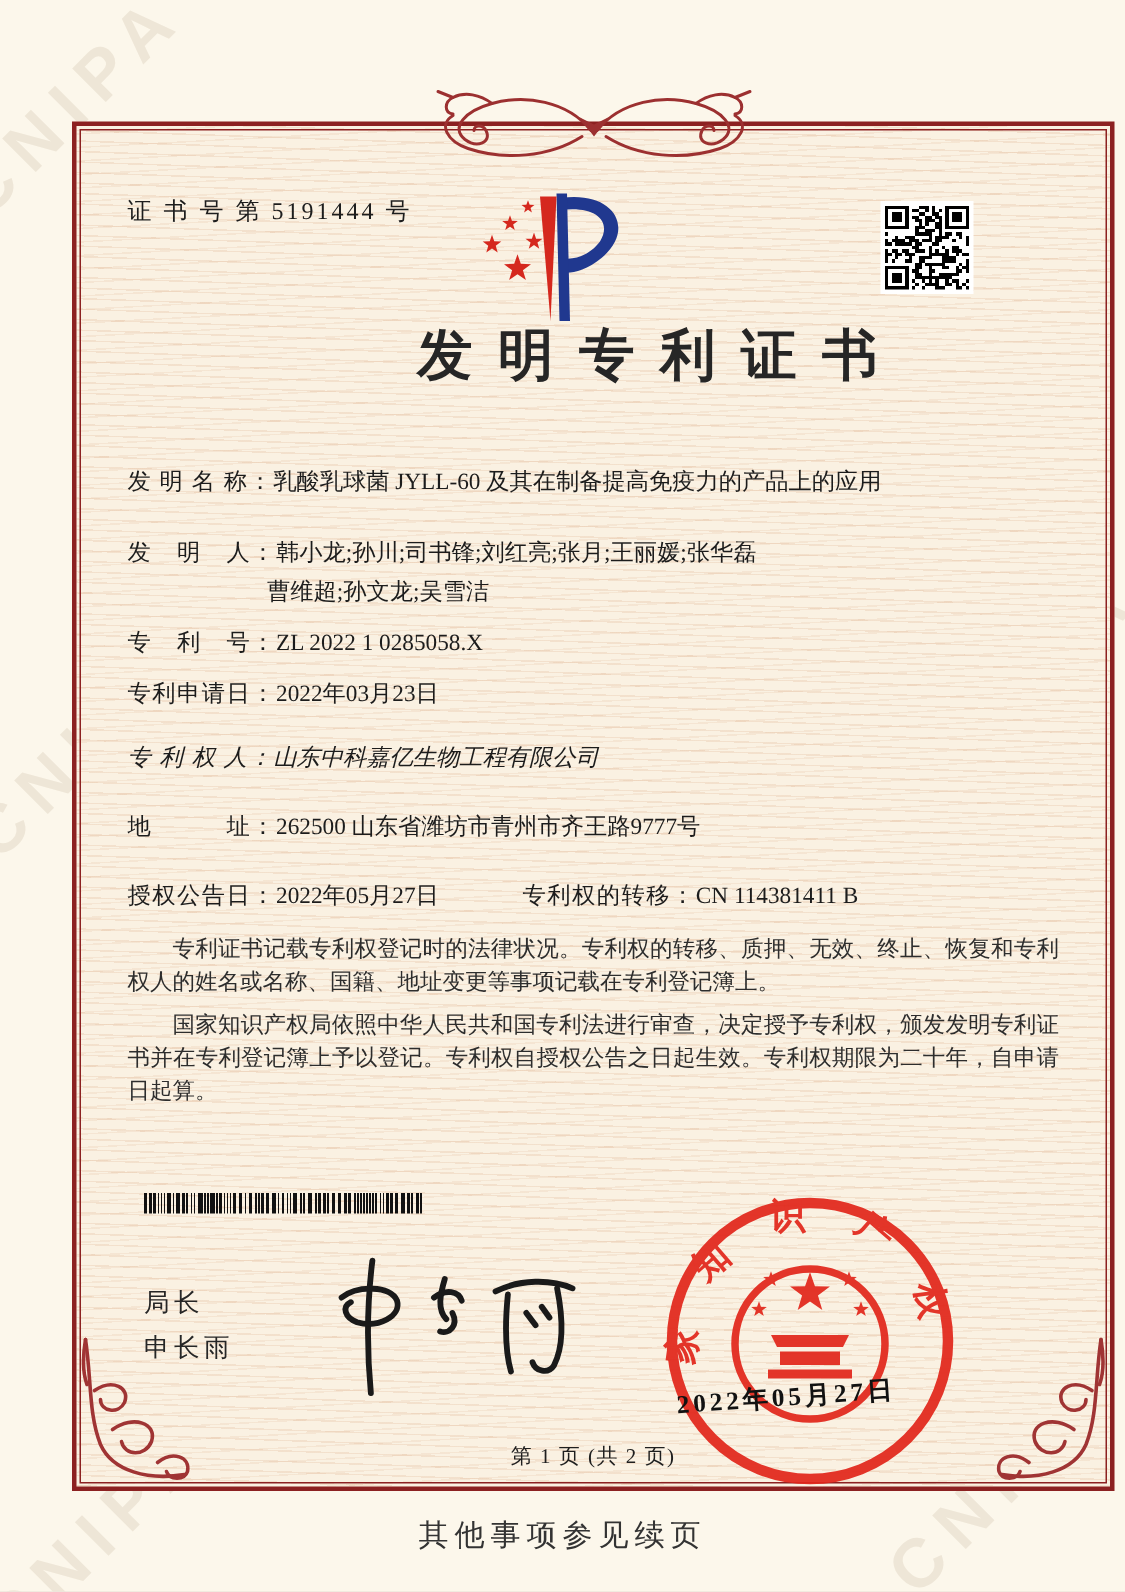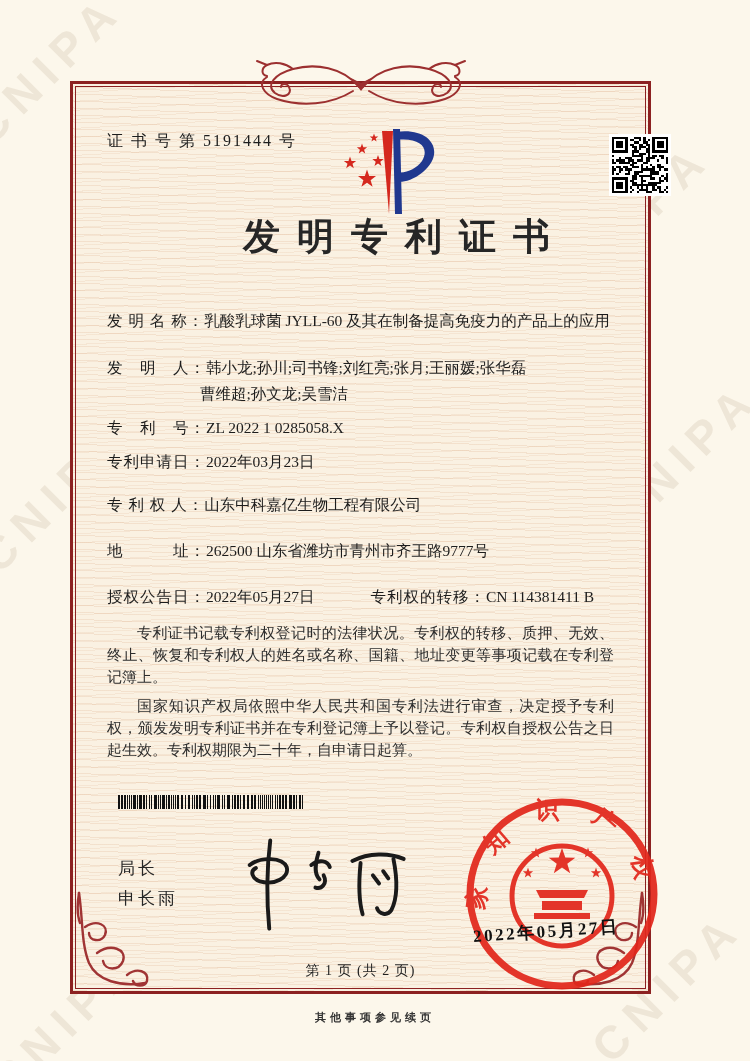--- a/index.html
+++ b/index.html
@@ -12,58 +12,58 @@
   .watermark {
     position:absolute; font-family:"Liberation Sans","DejaVu Sans",sans-serif;
     font-weight:700; font-size:46px; letter-spacing:10px;
     color:rgba(168,142,112,0.16); transform:rotate(-45deg); white-space:nowrap;
   }
   .wm1{left:-48px;top:42px;} .wm2{left:540px;top:190px;} .wm3{left:-40px;top:470px;}
   .wm4{left:588px;top:430px;} .wm5{left:225px;top:690px;} .wm6{left:455px;top:800px;font-size:40px;}
   .wm7{left:-30px;top:995px;} .wm8{left:572px;top:960px;}
 
   .frame {
-    position:absolute; left:70px; top:81px; width:581px; height:913px;
+    position:absolute; left:48px; top:81px; width:695px; height:913px;
     border:3px solid #8c2121;
     background:
       repeating-linear-gradient(2deg,  rgba(214,158,118,0.20) 0 1px, rgba(0,0,0,0) 1px 7px),
       repeating-linear-gradient(-3deg, rgba(214,158,118,0.14) 0 1px, rgba(0,0,0,0) 1px 9px),
       #faf1e2;
   }
   .frame-inner { position:absolute; inset:2px; border:1px solid #8c2121; pointer-events:none; }
 
   .cert-no { position:absolute; left:34px; top:47px; font-size:16px; letter-spacing:2px; color:#1d1d1d; }
   .qr { position:absolute; left:536px; top:50px; width:62px; height:62px; background:#fff; padding:3px; }
   .logo { position:absolute; left:253px; top:42px; width:116px; height:92px; }
   .title {
     position:absolute; top:128px; width:100%; text-align:center;
     font-size:37px; font-weight:700; letter-spacing:17px; padding-left:17px; color:#262626;margin-left:36px;
   }
 
   .row { position:absolute; left:34px; font-size:15.5px; color:#1c1c1c; white-space:nowrap; }
   .row .lab { letter-spacing:1px; }
   .r-name{top:227px;} .r-inv1{top:274px;} .r-inv2{top:300px; left:127px;}
-  .r-pno{top:334px;} .r-fdate{top:368px;} .r-holder{top:411px;} .r-addr{top:457px;text-align:center;}
+  .r-pno{top:334px;} .r-fdate{top:368px;} .r-holder{top:411px;font-style:italic;} .r-addr{top:457px;text-align:center;}
   .r-grant{top:503px;} .pair2{ margin-left:52px; }
 
   .paras { position:absolute; left:34px; right:34px; top:538px; font-size:15px; line-height:22px; color:#2d2d2d; text-align:justify; }
   .paras p { text-indent:2em; margin-bottom:7px; }
 
   .barcode { position:absolute; left:45px; top:711px; width:188px; height:14px; }
   .director { position:absolute; left:45px; font-family:"Liberation Sans","DejaVu Sans",sans-serif; font-size:17px; letter-spacing:3px; color:#262626; }
   .d-title{ top:773px; } .d-name{ top:803px; }
   .signature { position:absolute; left:148px; top:750px; width:195px; height:98px; }
 
   .seal { position:absolute; left:389px; top:710px; width:200px; height:200px; opacity:0.93; }
   .seal-date {
     position:absolute; left:400px; top:836px; font-size:17px; font-weight:700;
     color:#121212; letter-spacing:2.5px; transform:rotate(-4deg); white-space:nowrap;
   }
   .page-info { position:absolute; bottom:11px; width:100%; text-align:center; font-size:14px; letter-spacing:1px; color:#1f1f1f; }
-  .continuation { position:absolute; top:1010px; width:100%; text-align:center; font-size:11px; letter-spacing:4px; color:#333;font-weight:bold; }
+  .continuation { position:absolute; top:1010px; width:100%; text-align:center; font-size:20px; letter-spacing:4px; color:#333; }
 
   .ornament-top { position:absolute; left:50%; top:-27px; transform:translateX(-50%); width:260px; height:54px; }
   .flourish { position:absolute; bottom:2px; width:88px; height:98px; }
   .fl-bl { left:2px; }
   .fl-br { right:2px; transform:scaleX(-1); }
 </style>
 </head>
 <body>
 
 <div class="page">

